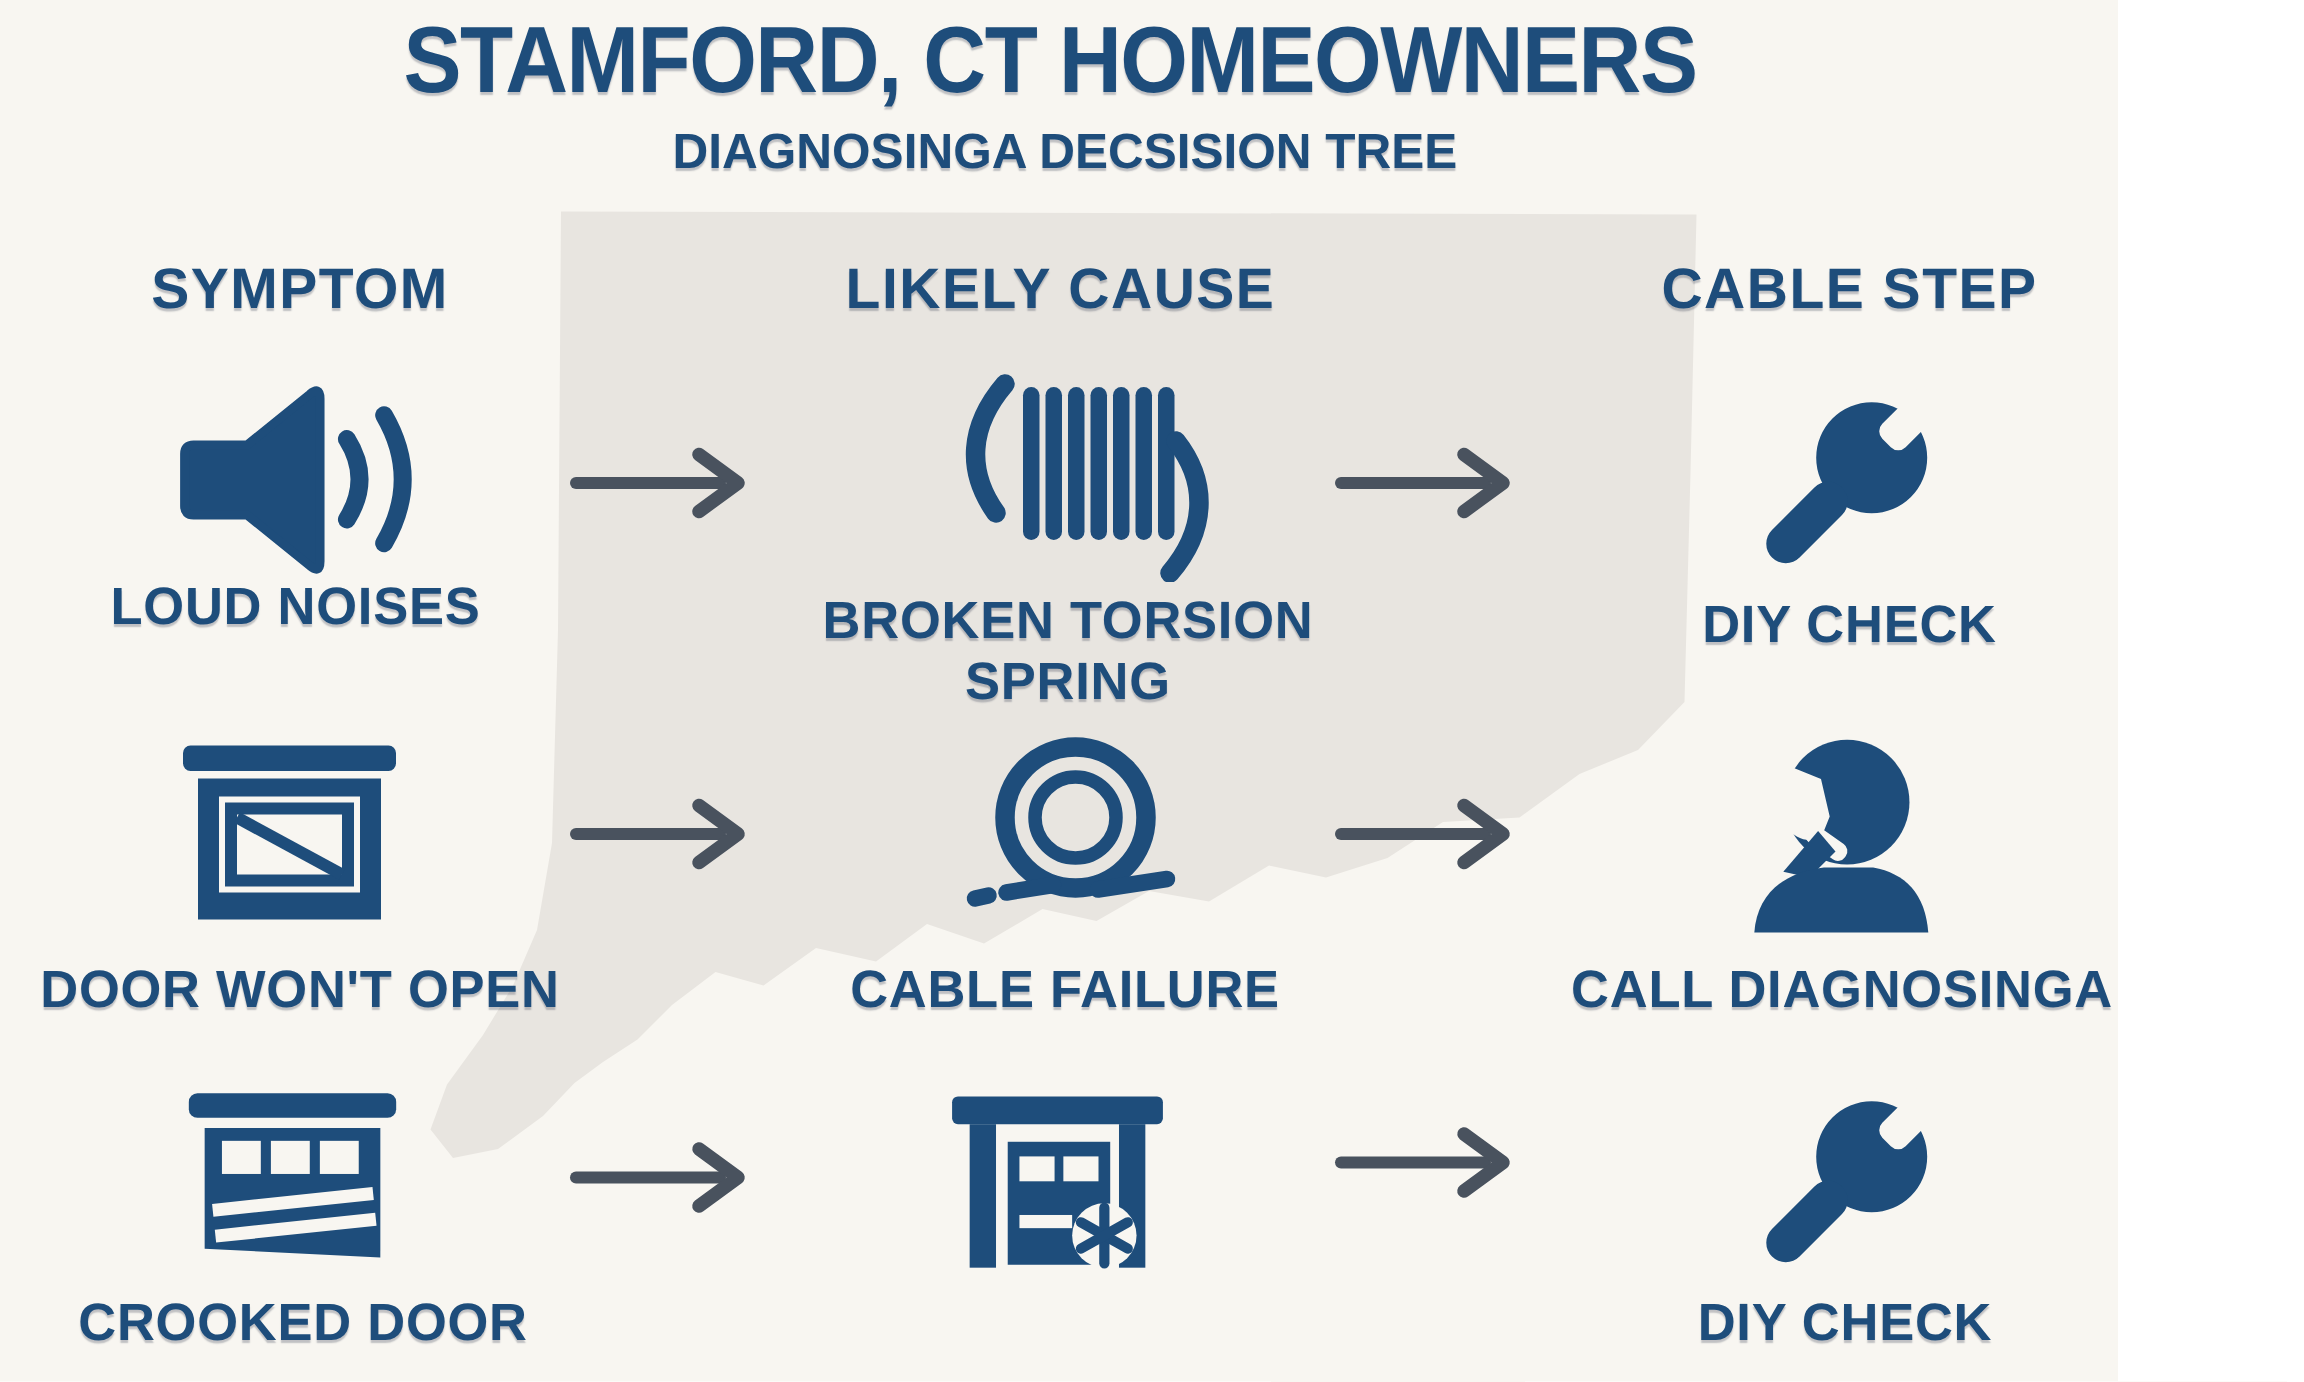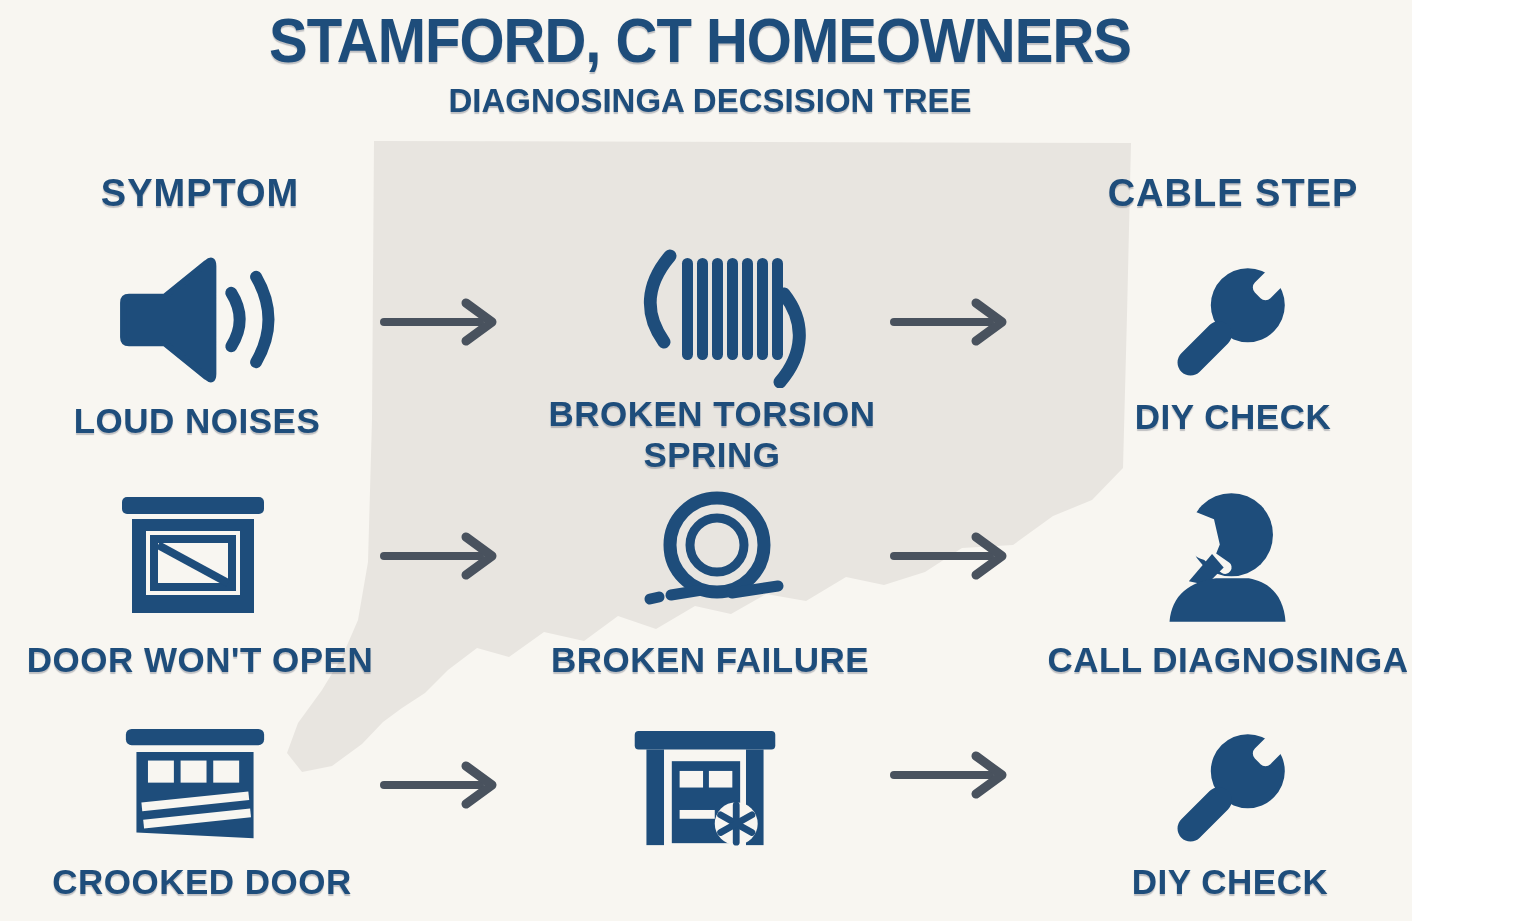--- a/index.html
+++ b/index.html
@@ -74,30 +74,31 @@
       L806 601 L766 594 L731 614 L695 606 L656 629 L618 616 L584 641
       L544 632 L509 657 L477 648 L448 670 L425 693 L402 708 L383 722
       L362 744 L332 766 L302 772 L287 753 L298 723 L322 690 L342 657
       L358 620 L368 562 L372 420 Z"></path>
   </svg>
 
   <div class="txt title">STAMFORD, CT HOMEOWNERS</div>
   <div class="txt col-header" style="left:25px">SYMPTOM</div>
 
   <div class="txt subtitle">DIAGNOSINGA DECSISION TREE</div>
+  <div class="txt col-header" style="left:532px">LIKELY CAUSE</div>
   <div class="txt col-header" style="left:1058px">CABLE STEP</div>
 
   <div class="icon" style="left:110px;top:253px">
     <svg width="175" height="134" viewBox="0 0 170 135">
       <path d="M10 50 Q10 44 16 44 L52 44 L94 10 Q101 4 101 13 L101 122 Q101 131 94 125 L52 91 L16 91 Q10 91 10 85 Z" fill="#1e4d7b" stroke="#1e4d7b" stroke-width="6" stroke-linejoin="round"></path>
       <path d="M119 40 Q136 67 119 94" fill="none" stroke="#1e4d7b" stroke-width="12" stroke-linecap="round"></path>
       <path d="M144 24 Q169 67 144 110" fill="none" stroke="#1e4d7b" stroke-width="12" stroke-linecap="round"></path>
     </svg>
   </div>
-  <div class="txt label" style="left:22px;top:400px;width:350px">LOUD NOISES</div>
+  <div class="txt label" style="left:22px;top:384px;width:350px">LOUD NOISES</div>
 
   <div class="arrow" style="left:378px;top:296px">
     <svg width="140" height="52" viewBox="0 0 140 52">
       <line x1="6" y1="26" x2="102" y2="26" stroke="#49525e" stroke-width="8" stroke-linecap="round"></line>
       <polyline points="88,7 114,26 88,45" fill="none" stroke="#49525e" stroke-width="9" stroke-linecap="round" stroke-linejoin="round"></polyline>
     </svg>
   </div>
 
   <div class="icon" style="left:624px;top:248px">
     <svg width="185" height="140" viewBox="0 0 185 140">
@@ -152,21 +153,21 @@
 
   <div class="icon" style="left:632px;top:487px">
     <svg width="170" height="135" viewBox="0 0 170 135">
       <circle cx="85" cy="58" r="47" fill="none" stroke="#1e4d7b" stroke-width="13"></circle>
       <circle cx="85" cy="58" r="27" fill="none" stroke="#1e4d7b" stroke-width="9"></circle>
       <path d="M18 112 L27 110" stroke="#1e4d7b" stroke-width="11" stroke-linecap="round" fill="none"></path>
       <path d="M39 108 L70 103" stroke="#1e4d7b" stroke-width="11" stroke-linecap="round" fill="none"></path>
       <path d="M100 106 L146 99" stroke="#1e4d7b" stroke-width="11" stroke-linecap="round" fill="none"></path>
     </svg>
   </div>
-  <div class="txt label" style="left:535px;top:639px;width:350px">BROKEN FAILURE</div>
+  <div class="txt label" style="left:535px;top:639px;width:350px">CABLE FAILURE</div>
 
   <div class="arrow" style="left:888px;top:530px">
     <svg width="140" height="52" viewBox="0 0 140 52">
       <line x1="6" y1="26" x2="102" y2="26" stroke="#49525e" stroke-width="8" stroke-linecap="round"></line>
       <polyline points="88,7 114,26 88,45" fill="none" stroke="#49525e" stroke-width="9" stroke-linecap="round" stroke-linejoin="round"></polyline>
     </svg>
   </div>
 
   <div class="icon" style="left:1156px;top:484px">
     <svg width="145" height="145" viewBox="0 0 150 145">

